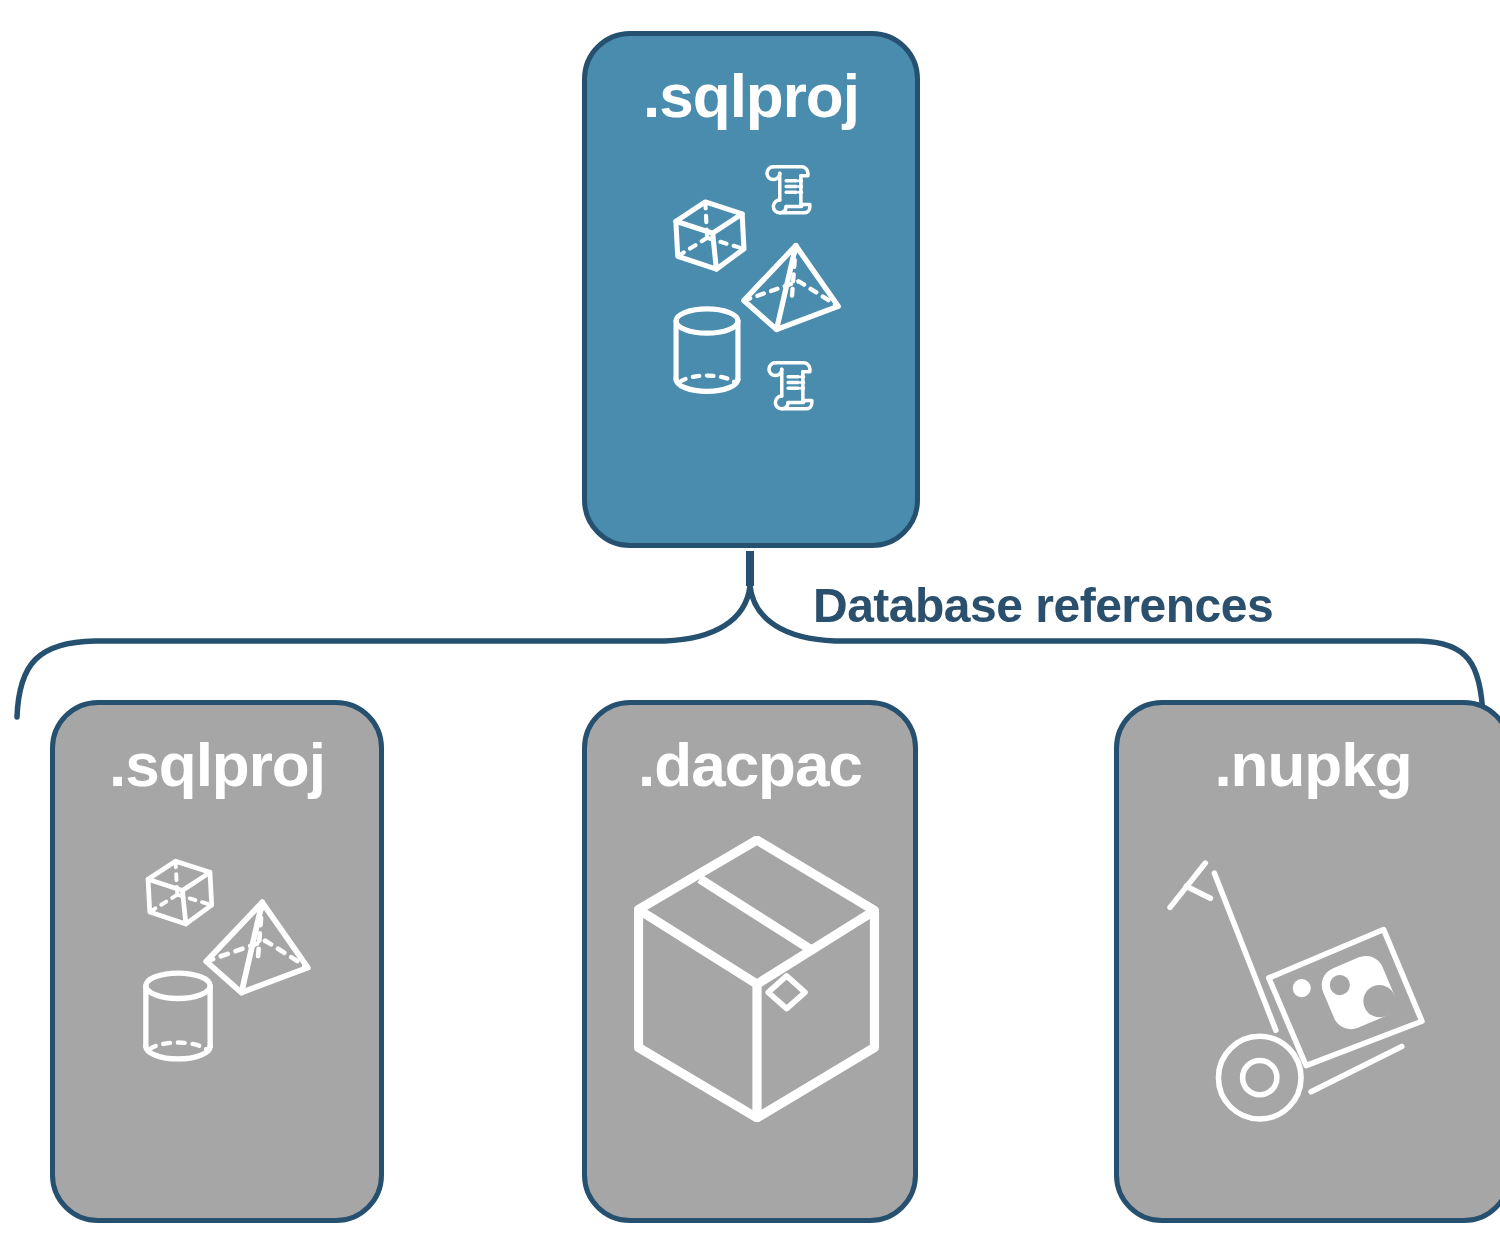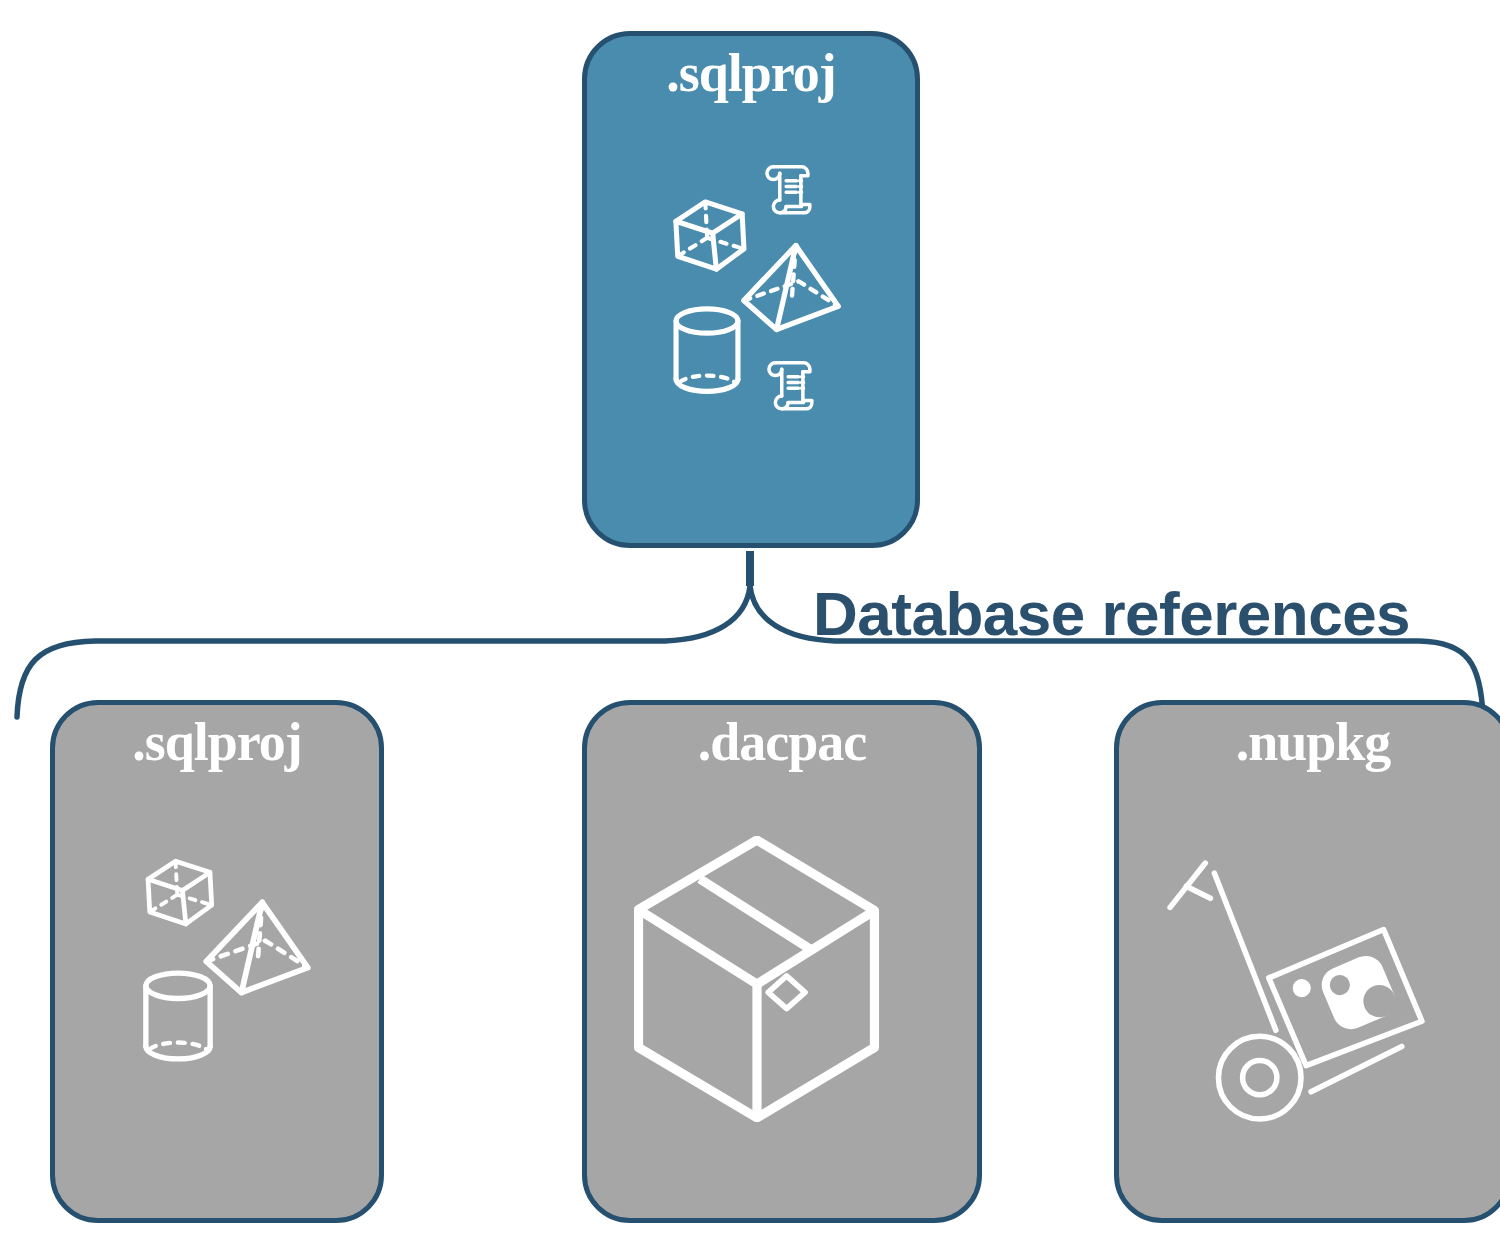--- a/index.html
+++ b/index.html
@@ -15,38 +15,37 @@
     position:relative;width:1500px;height:1250px;background:#fff;overflow:hidden;
     font-family:"Liberation Sans",sans-serif;
   }
   .node{
     position:absolute;box-sizing:border-box;
     border:5px solid var(--border);border-radius:48px;text-align:center;
   }
   .node-root{left:582px;top:31px;width:338px;height:517px;background:var(--root-fill);}
   .node-child{background:var(--child-fill);top:700px;height:523px;}
   .node-child-0{left:50px;width:334px;}
-  .node-child-1{left:582px;width:400px;}
+  .node-child-1{left:582px;width:336px;}
   .node-child-2{left:1114px;width:398px;}
   .node-title{
-    padding-top:8px;font-size:54px;font-weight:700;color:#fff;line-height:1.1;
+    padding-top:26px;font-size:62px;font-weight:700;color:#fff;line-height:1.1;
     letter-spacing:-1px;
-    font-family:Liberation Serif, serif;
   }
   .icon{position:absolute;}
   .icon svg{display:block;width:100%;height:100%;}
   .stroke{fill:none;stroke:var(--icon);stroke-width:5.5;stroke-linecap:round;stroke-linejoin:round;}
   .stroke-dash{fill:none;stroke:var(--icon);stroke-width:4.5;stroke-linecap:round;stroke-linejoin:round;stroke-dasharray:7 8;}
   .thick{stroke-width:9;stroke-linecap:butt;}
   .hole{fill:var(--child-fill);}
   .blob{fill:var(--icon);}
   .connector-svg{position:absolute;left:0;top:0;width:1500px;height:1250px;pointer-events:none;}
   .connector-svg path, .connector-svg line{fill:none;stroke:var(--connector-line);}
   .connector-label{
-    position:absolute;left:813px;top:578px;font-size:62px;font-weight:700;
+    position:absolute;left:813px;top:578px;font-size:48px;font-weight:700;
     color:var(--label-text);letter-spacing:-0.5px;white-space:nowrap;
   }
 </style>
 </head>
 <body>
 
 <div class="canvas">
 
   <svg width="0" height="0" style="position:absolute">
     <defs>

